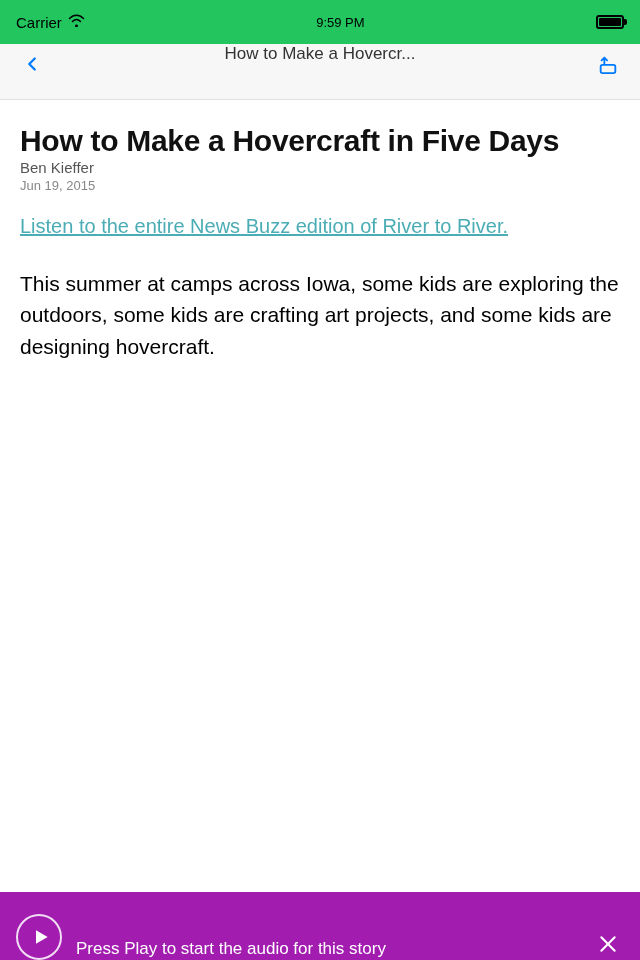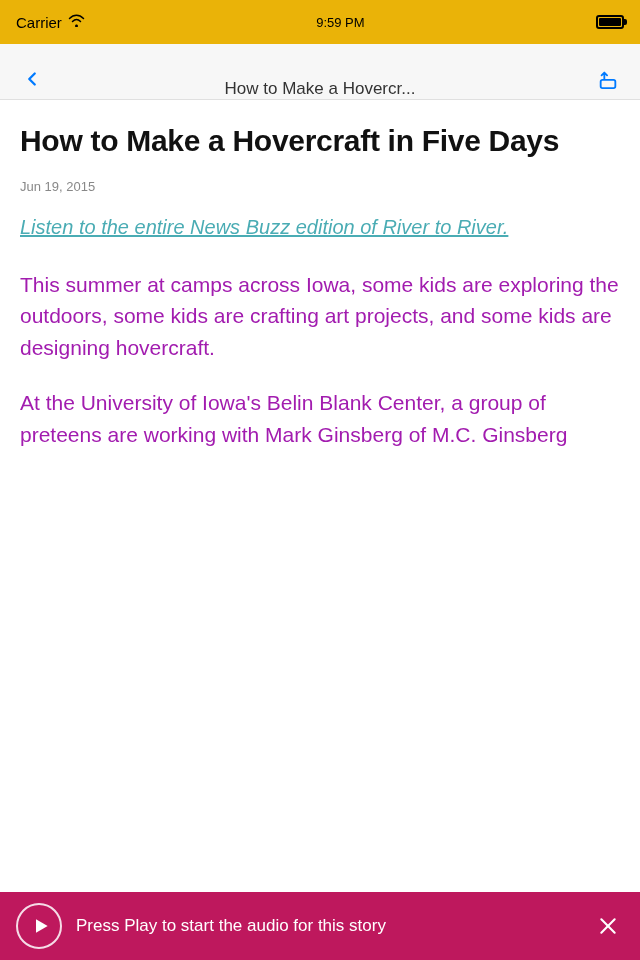--- a/index.html
+++ b/index.html
@@ -14,21 +14,21 @@
       position: relative;
     }
 
     
     .status-bar {
       display: flex;
       justify-content: space-between;
       align-items: center;
       height: 44px;
       padding: 0 16px;
-      background: #eab308;
+      background: #22c55e;
     }
     .status-left {
       display: flex;
       align-items: center;
       gap: 6px;
       font-size: 15px;
       font-weight: 500;
       color: #000;
     }
     .wifi-icon {
@@ -69,21 +69,21 @@
     .battery-fill {
       background: #000;
       height: 100%;
       width: 100%;
       border-radius: 1px;
     }
 
     
     .nav-bar {
       display: flex;
-      align-items: flex-end;
+      align-items: flex-start;
       justify-content: space-between;
       height: 56px;
       padding: 0 12px;
       border-bottom: 1px solid #e0e0e0;
       background: #f7f7f7;
       gap: 33px;
     }
     .nav-back {
       display: flex;
       align-items: center;
@@ -122,21 +122,20 @@
       padding: 24px 20px 16px 20px;
       height: calc(960px - 44px - 56px - 68px);
       overflow: hidden;
     }
 
     .article-title {
       font-size: 30px;
       font-weight: 800;
       line-height: 1.15;
       color: #111;
-      margin-bottom: 20px;
       letter-spacing: -0.3px;
     }
 
     .article-meta {
       margin-bottom: 20px;
     }
     .article-author {
       font-size: 15px;
       color: #555;
       margin-bottom: 2px;
@@ -147,43 +146,42 @@
     }
 
     .article-link {
       display: block;
       font-size: 20px;
       color: #4aacb4;
       text-decoration: underline;
       line-height: 1.35;
       margin-bottom: 28px;
       cursor: pointer;
-      font-style: italic;
     }
 
     .article-body {
       font-size: 21px;
       line-height: 1.5;
-      color: #a21caf;
+      color: #000000;
     }
 
     .article-body p {
       margin-bottom: 24px;
     }
 
     
     .audio-bar {
       position: absolute;
       bottom: 0;
       left: 0;
       right: 0;
       height: 68px;
-      background: #be185d;
-      display: flex;
-      align-items: center;
+      background: #a21caf;
+      display: flex;
+      align-items: flex-end;
       padding: 0 16px;
     }
     .audio-play-btn {
       width: 46px;
       height: 46px;
       border-radius: 50%;
       border: 2.5px solid rgba(255,255,255,0.85);
       display: flex;
       align-items: center;
       justify-content: center;
@@ -250,28 +248,28 @@
       <path d="M8 12V5M8 5l-3 3M8 5l3 3"></path>
       <rect x="4" y="13" width="16" height="9" rx="2"></rect>
     </svg>
   </div>
 </div>
 
 <div class="article-content">
   <h1 class="article-title">How to Make a Hovercraft in Five Days</h1>
 
   <div class="article-meta">
+    <div class="article-author">Ben Kieffer</div>
     <div class="article-date">Jun 19, 2015</div>
   </div>
 
   <a class="article-link">Listen to the entire News Buzz edition of River to River.</a>
 
   <div class="article-body">
     <p>This summer at camps across Iowa, some kids are exploring the outdoors, some kids are crafting art projects, and some kids are designing hovercraft.</p>
-    <p>At the University of Iowa's Belin Blank Center, a group of preteens are working with Mark Ginsberg of M.C. Ginsberg</p>
   </div>
 </div>
 
 <div class="audio-bar">
   <div class="audio-play-btn">
     <svg viewBox="0 0 24 24" fill="white">
       <polygon points="6,4 20,12 6,20"></polygon>
     </svg>
   </div>
   <div class="audio-text">Press Play to start the audio for this story</div>

